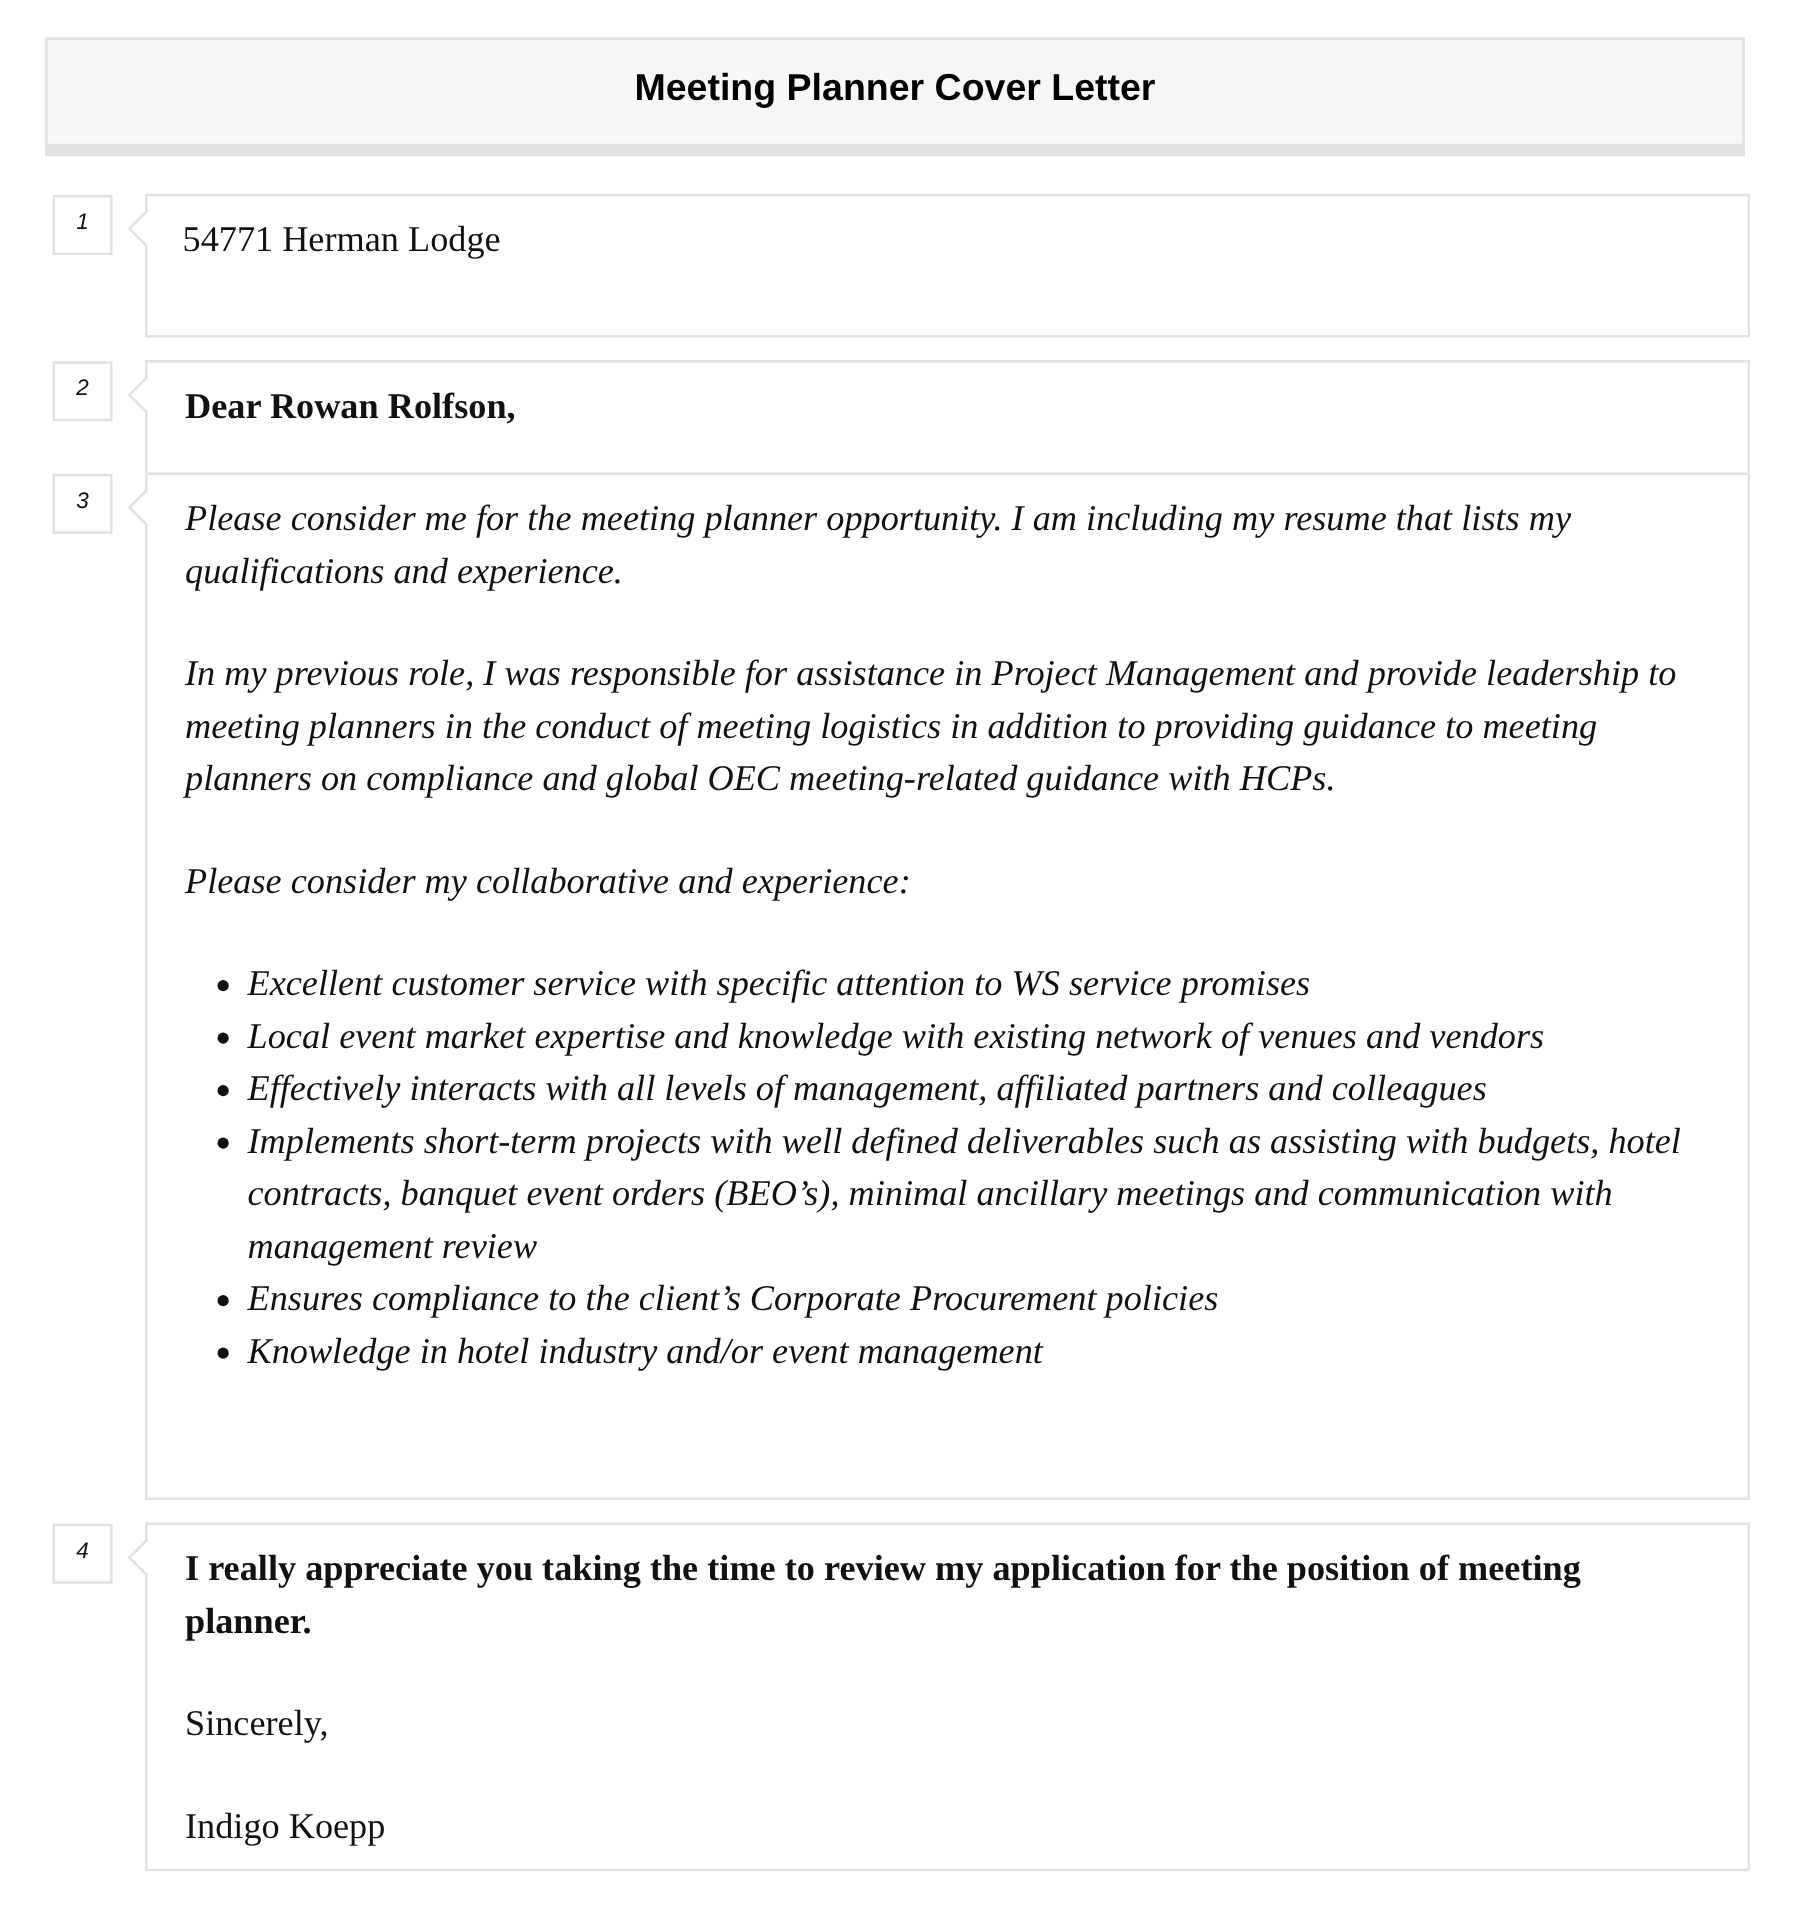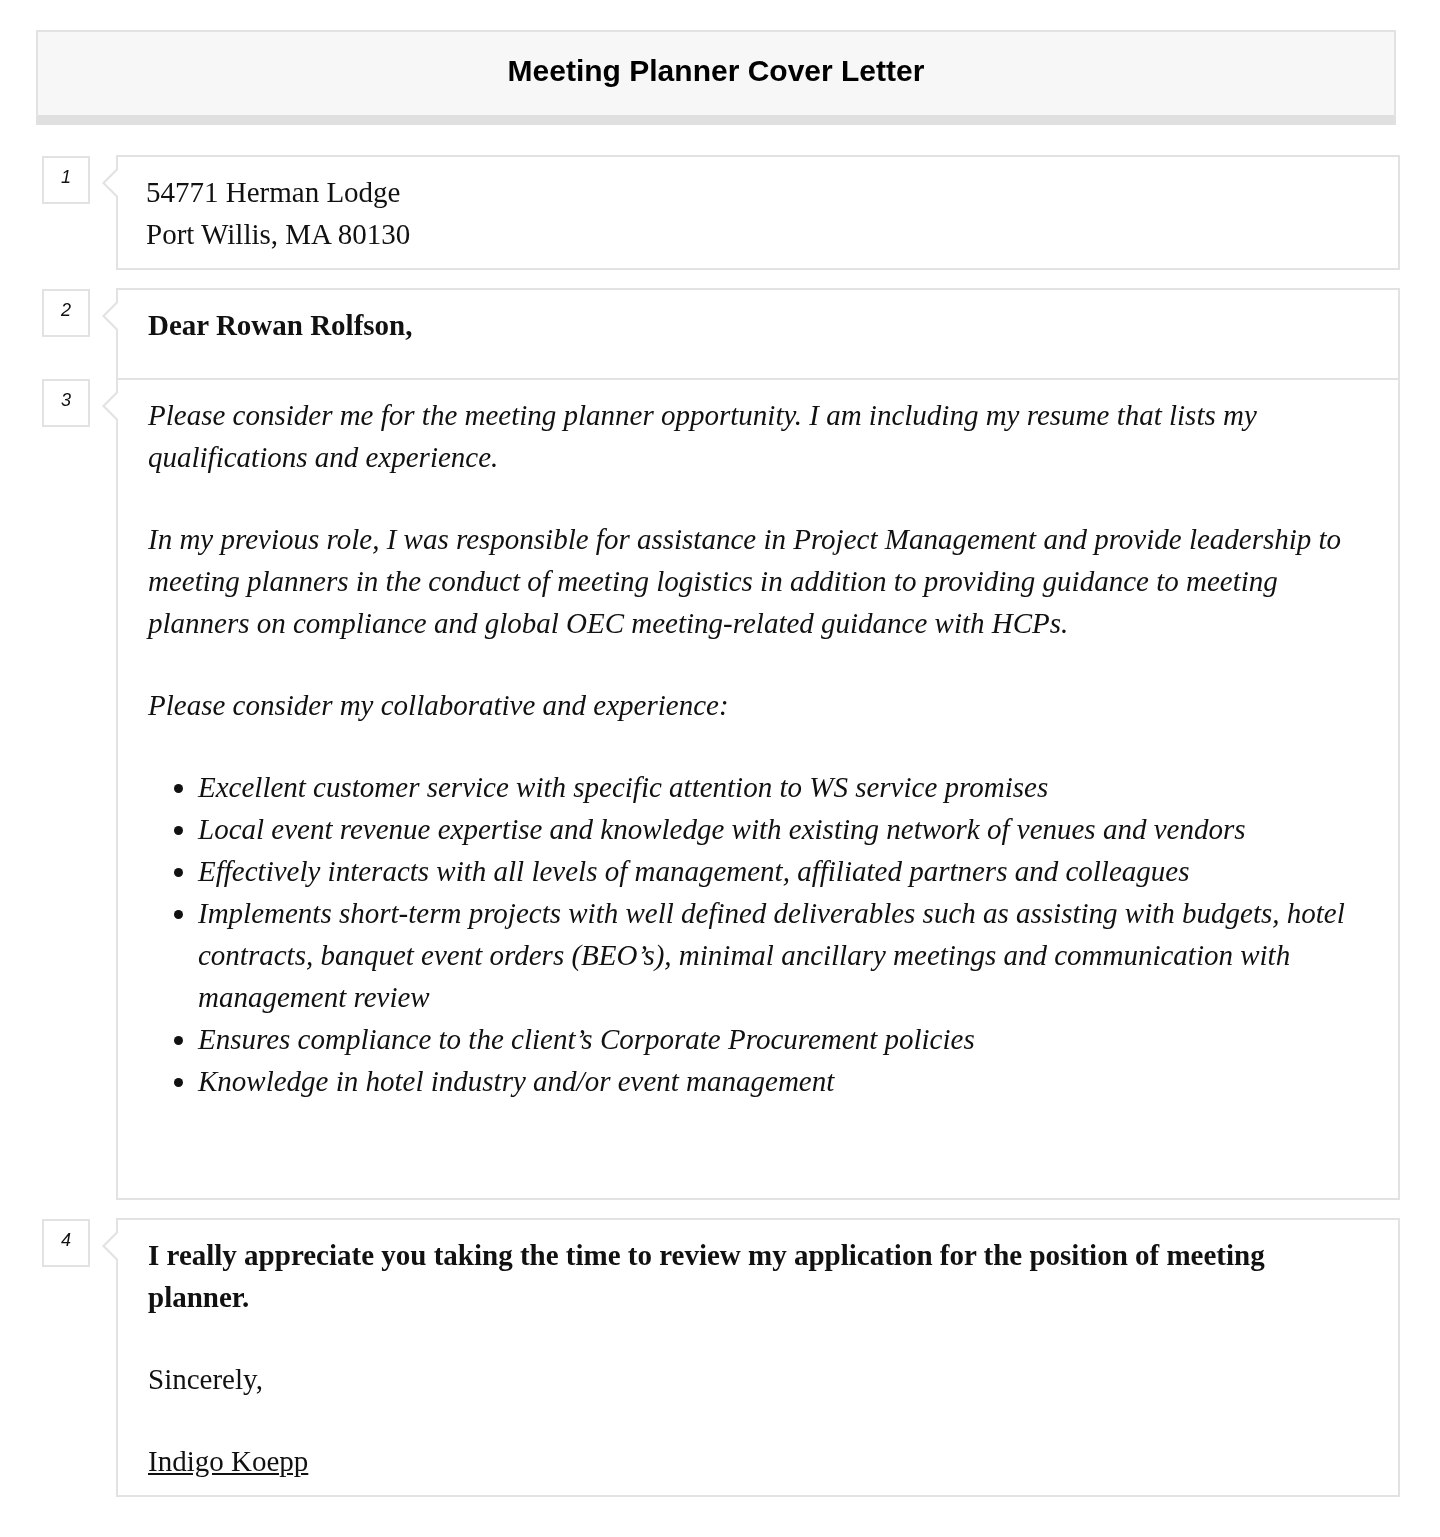--- a/index.html
+++ b/index.html
@@ -68,21 +68,21 @@
     position: absolute;
     left: -13px; top: 12px;
     width: 0; height: 0;
     border-top: 14px solid transparent;
     border-bottom: 14px solid transparent;
     border-right: 14px solid #fff;
   }
   .line { display: block; }
   .bold { font-weight: bold; }
   .para { display: block; margin-bottom: 40px; }
-  .para:last-child { margin-bottom: 12px; text-decoration: underline; }
+  .para:last-child { margin-bottom: 12px; }
   ul.bullets {
     list-style: none;
     margin: 0 0 0 20px;
     padding: 0;
   }
   ul.bullets li {
     position: relative;
     padding-left: 30px;
   }
   ul.bullets li::before {
@@ -98,40 +98,39 @@
 <body>
 
 <div class="header">
   <h1>Meeting Planner Cover Letter</h1>
 </div>
 
 <div class="section" style="top:155px;">
   <div class="num-box">1</div>
   <div class="content-box" style="height:115px;padding-left:28px;">
     <span class="line">54771 Herman Lodge</span>
-    <span class="line">Port Willis, MA 80130</span>
   </div>
 </div>
 
 <div class="section" style="top:288px;">
   <div class="num-box">2</div>
   <div class="content-box" style="height:93px;">
     <span class="line bold">Dear Rowan Rolfson,</span>
   </div>
 </div>
 
 <div class="section" style="top:378px;">
   <div class="num-box">3</div>
   <div class="content-box" style="height:822px;font-style:italic;">
     <span class="para">Please consider me for the meeting planner opportunity. I am including my resume that lists my qualifications and experience.</span>
     <span class="para">In my previous role, I was responsible for assistance in Project Management and provide leadership to meeting planners in the conduct of meeting logistics in addition to providing guidance to meeting planners on compliance and global OEC meeting-related guidance with HCPs.</span>
     <span class="para">Please consider my collaborative and experience:</span>
     <ul class="bullets">
       <li>Excellent customer service with specific attention to WS service promises</li>
-      <li>Local event revenue expertise and knowledge with existing network of venues and vendors</li>
+      <li>Local event market expertise and knowledge with existing network of venues and vendors</li>
       <li>Effectively interacts with all levels of management, affiliated partners and colleagues</li>
       <li>Implements short-term projects with well defined deliverables such as assisting with budgets, hotel contracts, banquet event orders (BEO’s), minimal ancillary meetings and communication with management review</li>
       <li>Ensures compliance to the client’s Corporate Procurement policies</li>
       <li>Knowledge in hotel industry and/or event management</li>
     </ul>
   </div>
 </div>
 
 <div class="section" style="top:1218px;">
   <div class="num-box">4</div>

